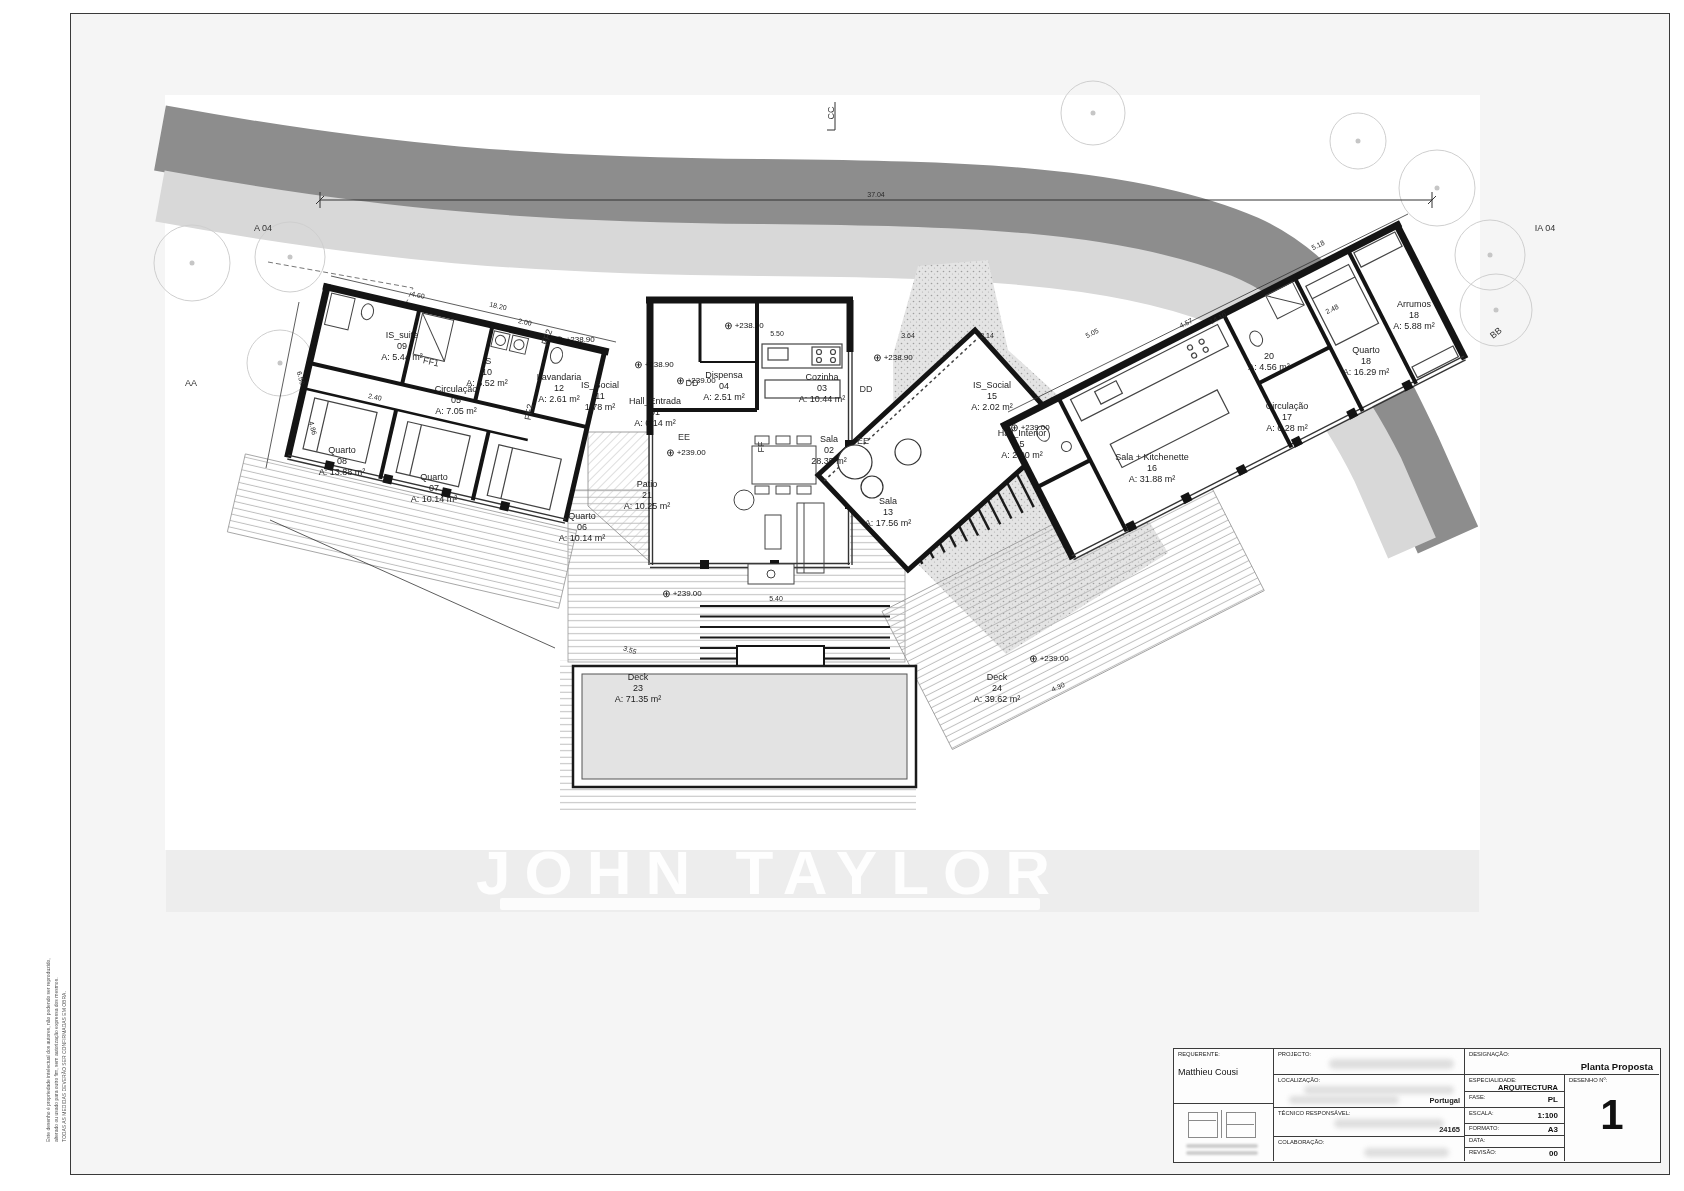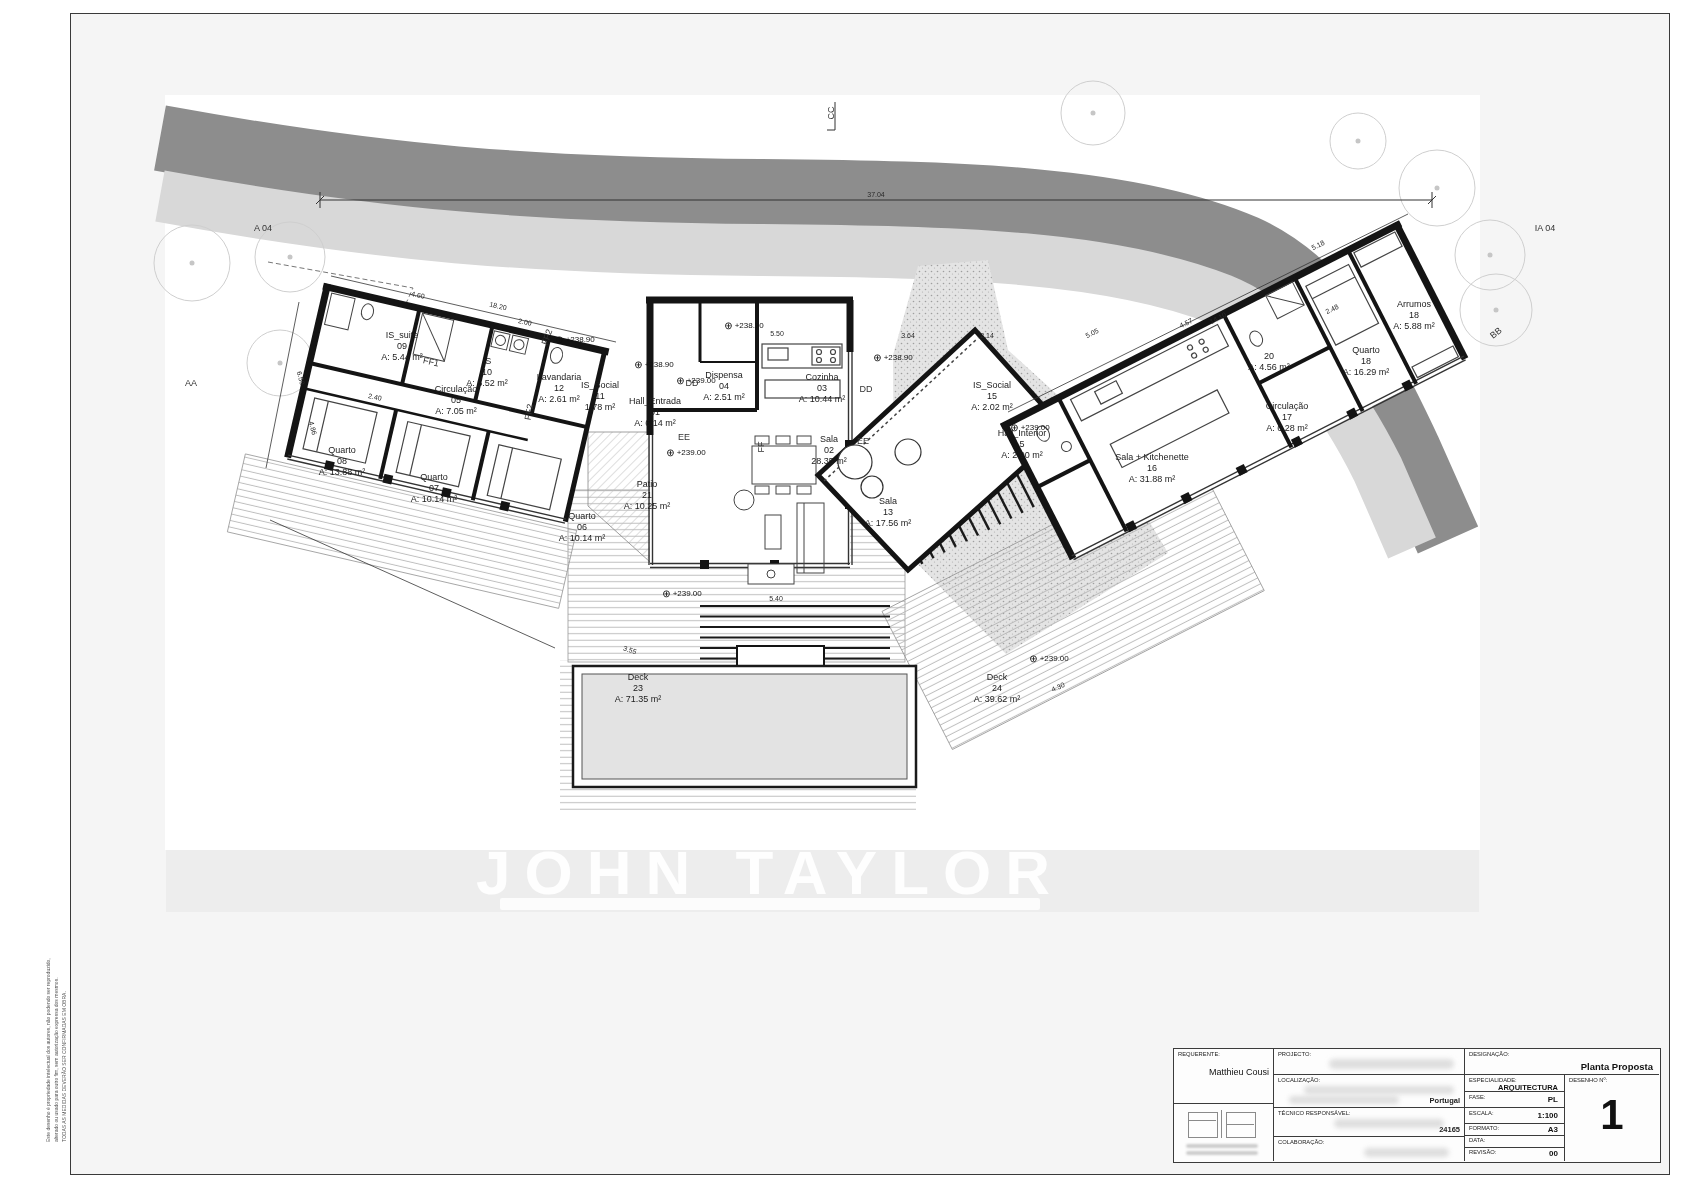--- a/index.html
+++ b/index.html
@@ -52,21 +52,21 @@
   #sidenote span{display:block;white-space:nowrap;}
   
   #titleblock{
     position:absolute;left:1173px;top:1048px;width:488px;height:115px;
     border:1.5px solid #3b3b3b;background:#fdfdfd;box-sizing:border-box;
   }
   .tb{position:absolute;box-sizing:border-box;padding:2px 4px;overflow:hidden;}
   .tb .lab{font-size:5.8px;color:#222;display:block;}
   .br{border-right:1px solid #3b3b3b;}
   .bb{border-bottom:1px solid #3b3b3b;}
-  .v-center{text-align:right;font-size:9px;color:#111;margin-top:10px;}
+  .v-center{text-align:left;font-size:9px;color:#111;margin-top:10px;}
   .v-right{text-align:right;font-size:8px;font-weight:bold;color:#111;margin-top:1px;padding-right:2px;}
   .v-big{text-align:center;font-size:42px;font-weight:bold;color:#111;margin-top:8px;}
   .v-title{text-align:right;font-size:9.5px;font-weight:bold;color:#111;margin-top:4px;padding-right:2px;}
   .blob{position:absolute;background:#c4c4c4;opacity:.55;filter:blur(2.5px);border-radius:5px;}
   .frag{position:absolute;font-size:7.5px;font-weight:bold;color:#222;}
   
   .lg-box{position:absolute;border:1px solid #8a8a8a;}
   .lg-line{position:absolute;background:#8a8a8a;}
   .lg-cap{position:absolute;background:#b9b9b9;opacity:.7;filter:blur(1px);border-radius:2px;}
 </style>

